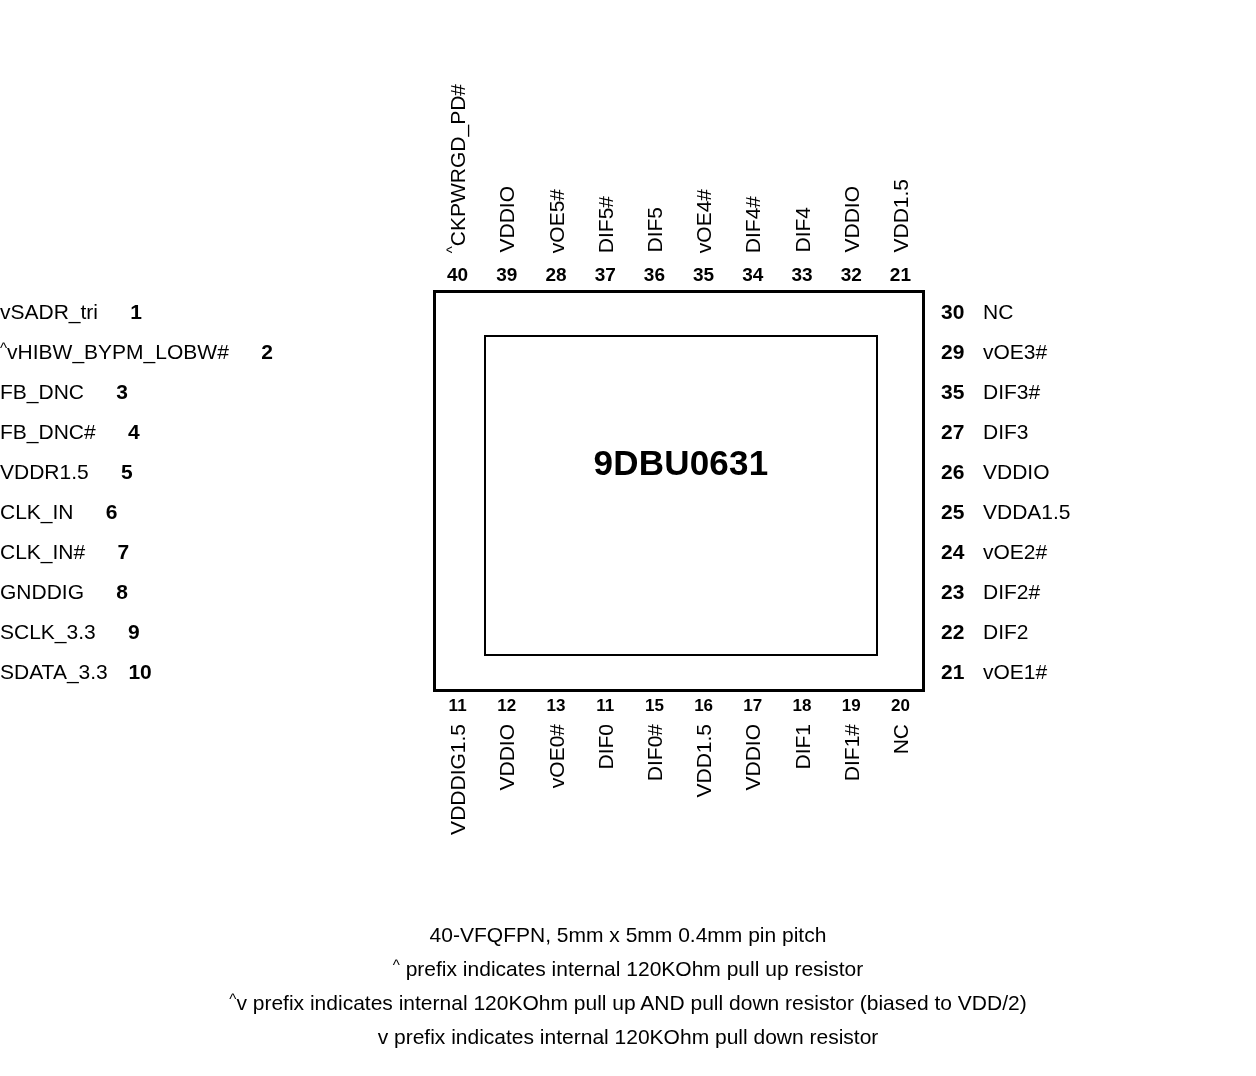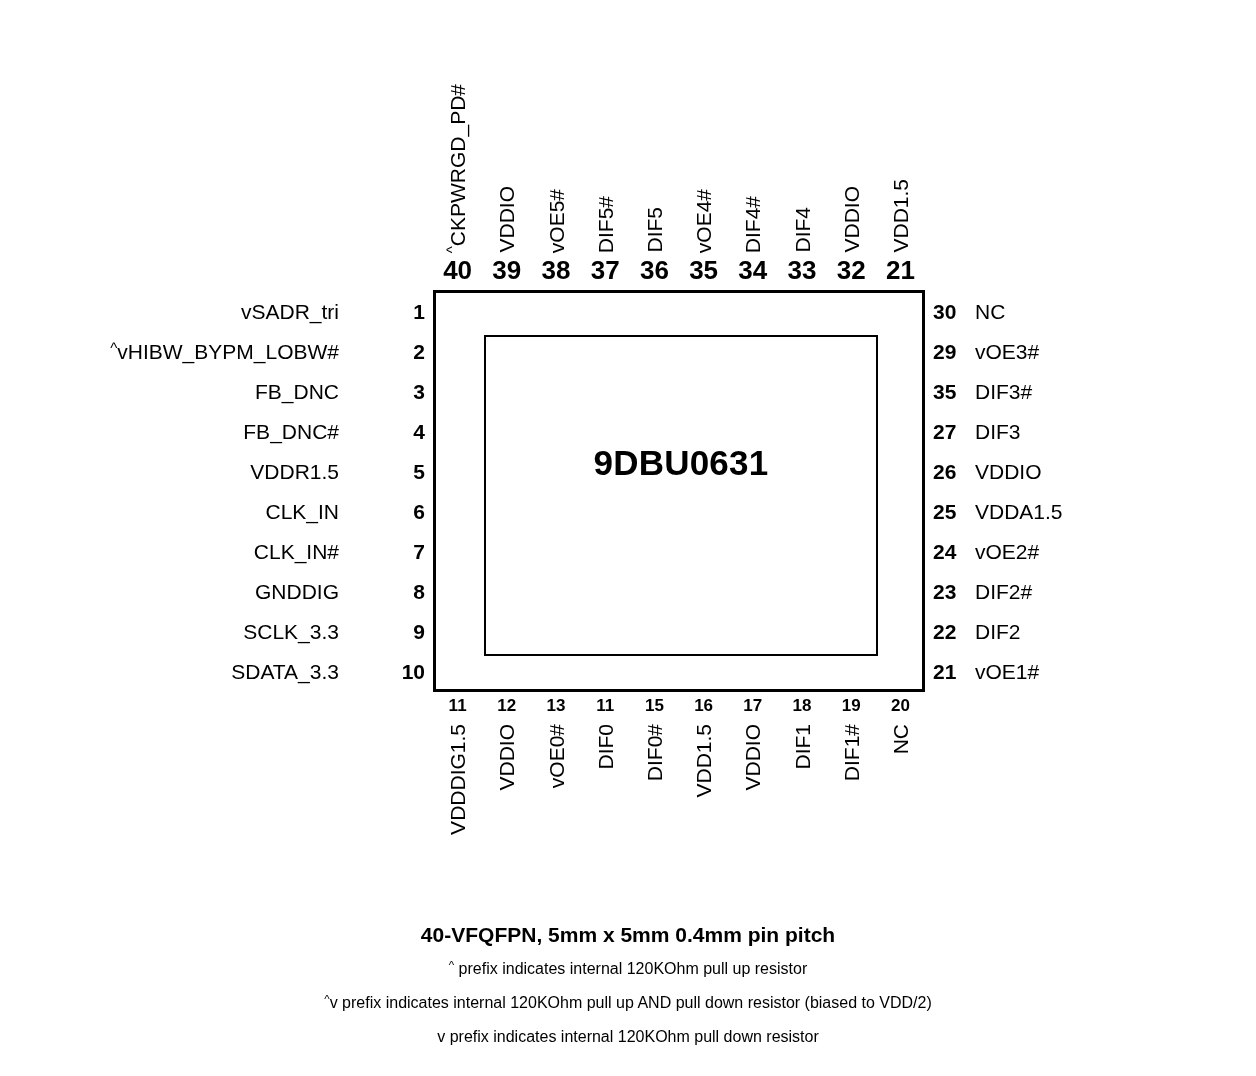--- a/index.html
+++ b/index.html
@@ -70,22 +70,21 @@
     top: 292px;
     width: 326px;
   }
   .pin-row {
     height: 40px;
     display: flex;
     align-items: center;
     font-size: 21px;
   }
   .side-left .pin-row {
-    justify-content: flex-end;
-    gap: 42px;
+    justify-content: flex-start;
   }
   .side-right .pin-row {
     justify-content: flex-start;
   }
   .pin-row .pin-label {
     font-weight: normal;
     white-space: nowrap;
   }
   .pin-row .pin-num {
     font-weight: bold;
@@ -93,21 +92,21 @@
     text-align: right;
     white-space: nowrap;
   }
   .side-left .pin-row .pin-num {
     margin-left: 10px;
     margin-right: 3px;
   }
   .side-right .pin-row .pin-num {
     text-align: left;
     margin-right: 10px;
-    margin-left: 3px;
+    margin-left: 11px;
     width: 32px;
   }
 
   
   .side-top {
     position: absolute;
     left: 433px;
     top: 0px;
     width: 492px;
     height: 288px;
@@ -118,21 +117,21 @@
     position: relative;
     height: 288px;
   }
   .side-top .pin-num {
     position: absolute;
     bottom: 2px;
     left: 0;
     width: 100%;
     text-align: center;
     font-weight: bold;
-    font-size: 26px;
+    font-size: 19px;
   }
   .side-top .pin-label {
     position: absolute;
     bottom: 30px;
     left: 0;
     width: 100%;
     text-align: center;
     font-size: 21px;
   }
   .side-top .pin-label .vert {
@@ -191,46 +190,46 @@
 
   
   .footer-notes {
     position: absolute;
     left: 0;
     top: 918px;
     width: 1256px;
     text-align: center;
   }
   .footer-notes .note {
-    font-size: 16px;
+    font-size: 21px;
     line-height: 34px;
     white-space: nowrap;
   }
   .footer-notes .note.bold {
-    font-weight: bold;
+    font-weight: normal;
     font-size: 21px;
   }
 </style>
 </head>
 <body>
 
 <div id="diagram">
 
   <div class="side-top">
     <div class="pin-col">
       <div class="pin-label"><span class="vert"><sup class="pfx">^</sup><span>CKPWRGD_PD#</span></span></div>
       <div class="pin-num">40</div>
     </div>
     <div class="pin-col">
       <div class="pin-label"><span class="vert"><span>VDDIO</span></span></div>
       <div class="pin-num">39</div>
     </div>
     <div class="pin-col">
       <div class="pin-label"><span class="vert"><span>vOE5#</span></span></div>
-      <div class="pin-num">38</div>
+      <div class="pin-num">28</div>
     </div>
     <div class="pin-col">
       <div class="pin-label"><span class="vert"><span>DIF5#</span></span></div>
       <div class="pin-num">37</div>
     </div>
     <div class="pin-col">
       <div class="pin-label"><span class="vert"><span>DIF5</span></span></div>
       <div class="pin-num">36</div>
     </div>
     <div class="pin-col">

